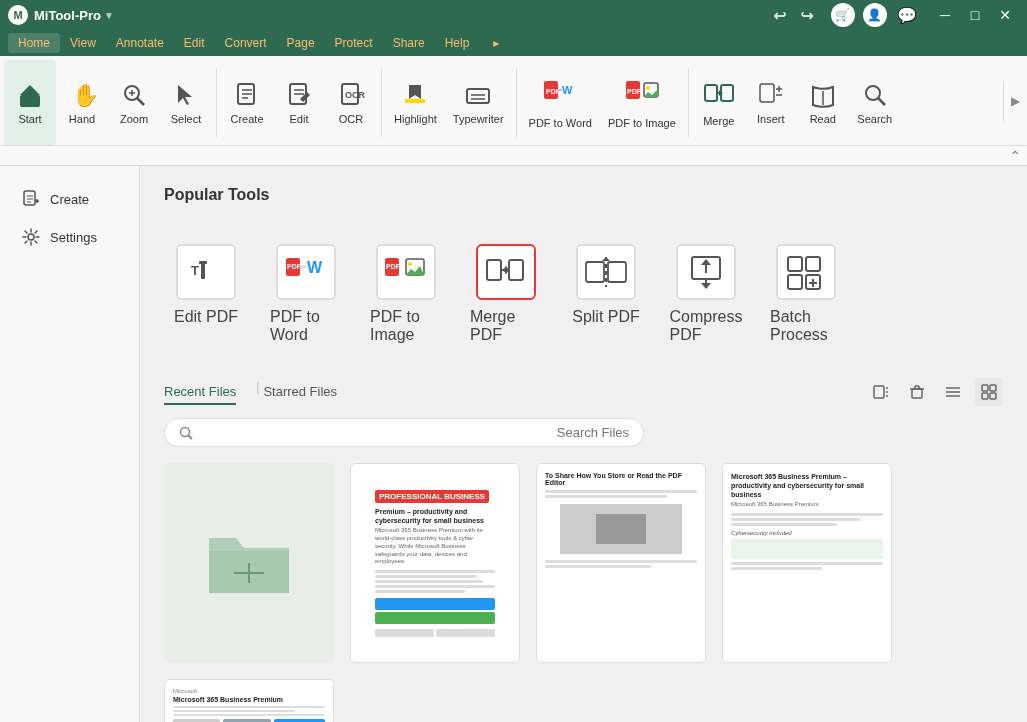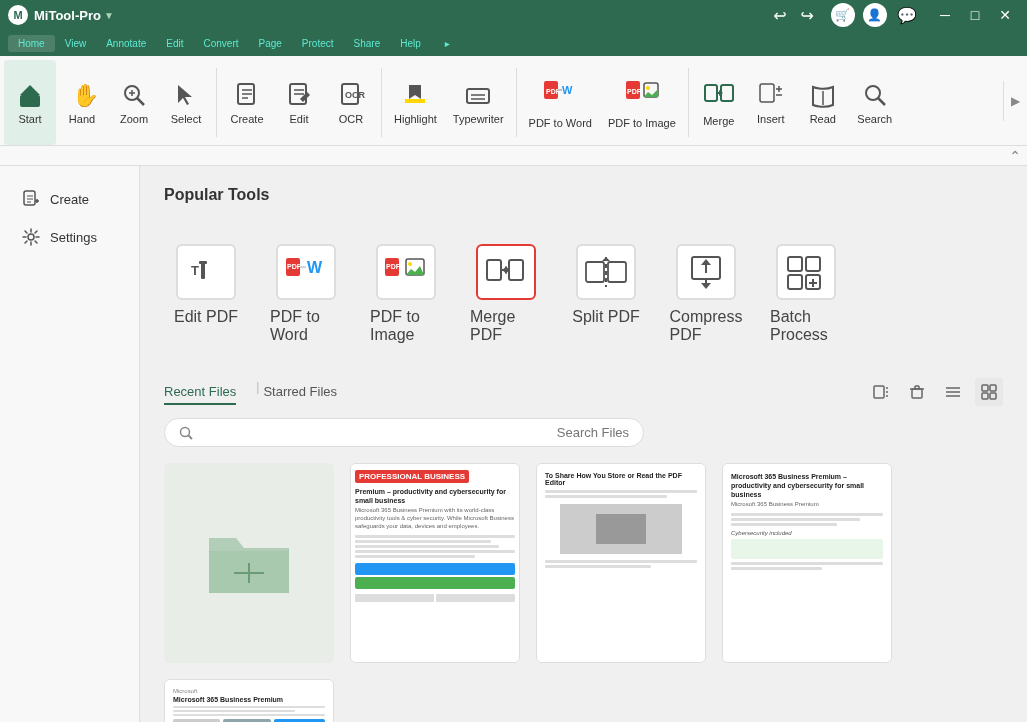--- a/index.html
+++ b/index.html
@@ -18,22 +18,22 @@
 
     
     #menu-bar {
       background: #2d6a4f;
       height: 26px;
       display: flex;
       align-items: center;
       padding: 0 8px;
     }
     #menu-bar .menu-item {
-      color: #5eead4;
-      font-size: 10px;
+      color: #fdba74;
+      font-size: 12px;
       padding: 3px 10px;
       cursor: pointer;
       border-radius: 3px;
     }
     #menu-bar .menu-item.active { background: rgba(255,255,255,0.15); }
 
     
     #toolbar {
       background: #f8f8f8;
       border-bottom: 1px solid #ddd;
@@ -597,21 +597,21 @@
           <svg width="90" height="80" viewBox="0 0 90 80">
             <path d="M5,20 L5,70 L85,70 L85,25 L40,25 L32,15 L5,15 Z" fill="#8db897" opacity="0.6"></path>
             <path d="M5,28 L5,70 L85,70 L85,28 Z" fill="#8db897" opacity="0.5"></path>
             <rect x="5" y="28" width="80" height="42" rx="4" fill="#a8c9ae"></rect>
             <line x1="30" y1="50" x2="60" y2="50" stroke="#6a9a76" stroke-width="2"></line>
             <line x1="45" y1="40" x2="45" y2="60" stroke="#6a9a76" stroke-width="2"></line>
           </svg>
         </div>
 
         <div class="file-card">
-          <div style="width:100%;height:100%;padding:4px;background:white;overflow:hidden;">
+          <div style="width:100%;height:100%;padding:24px;background:white;overflow:hidden;">
             <div style="background:#e53935;color:white;font-size:8px;font-weight:bold;padding:2px 4px;border-radius:2px;display:inline-block;margin-bottom:4px;">PROFESSIONAL BUSINESS</div>
             <div style="font-size:7px;font-weight:bold;color:#222;margin-bottom:2px;line-height:1.3;">Premium – productivity and cybersecurity for small business</div>
             <div style="font-size:6px;color:#666;line-height:1.3;margin-bottom:4px;">Microsoft 365 Business Premium with its world-class productivity tools &amp; cyber security. While Microsoft Business safeguards your data, devices and employees.</div>
             <div style="display:flex;flex-direction:column;gap:2px;">
               <div style="height:3px;background:#ddd;border-radius:1px;"></div>
               <div style="height:3px;background:#ddd;border-radius:1px;width:85%;"></div>
               <div style="height:3px;background:#ddd;border-radius:1px;width:90%;"></div>
               <div style="height:3px;background:#ddd;border-radius:1px;"></div>
               <div style="height:3px;background:#ddd;border-radius:1px;width:75%;"></div>
               <div style="height:12px;background:#2196F3;border-radius:2px;margin-top:3px;"></div>

